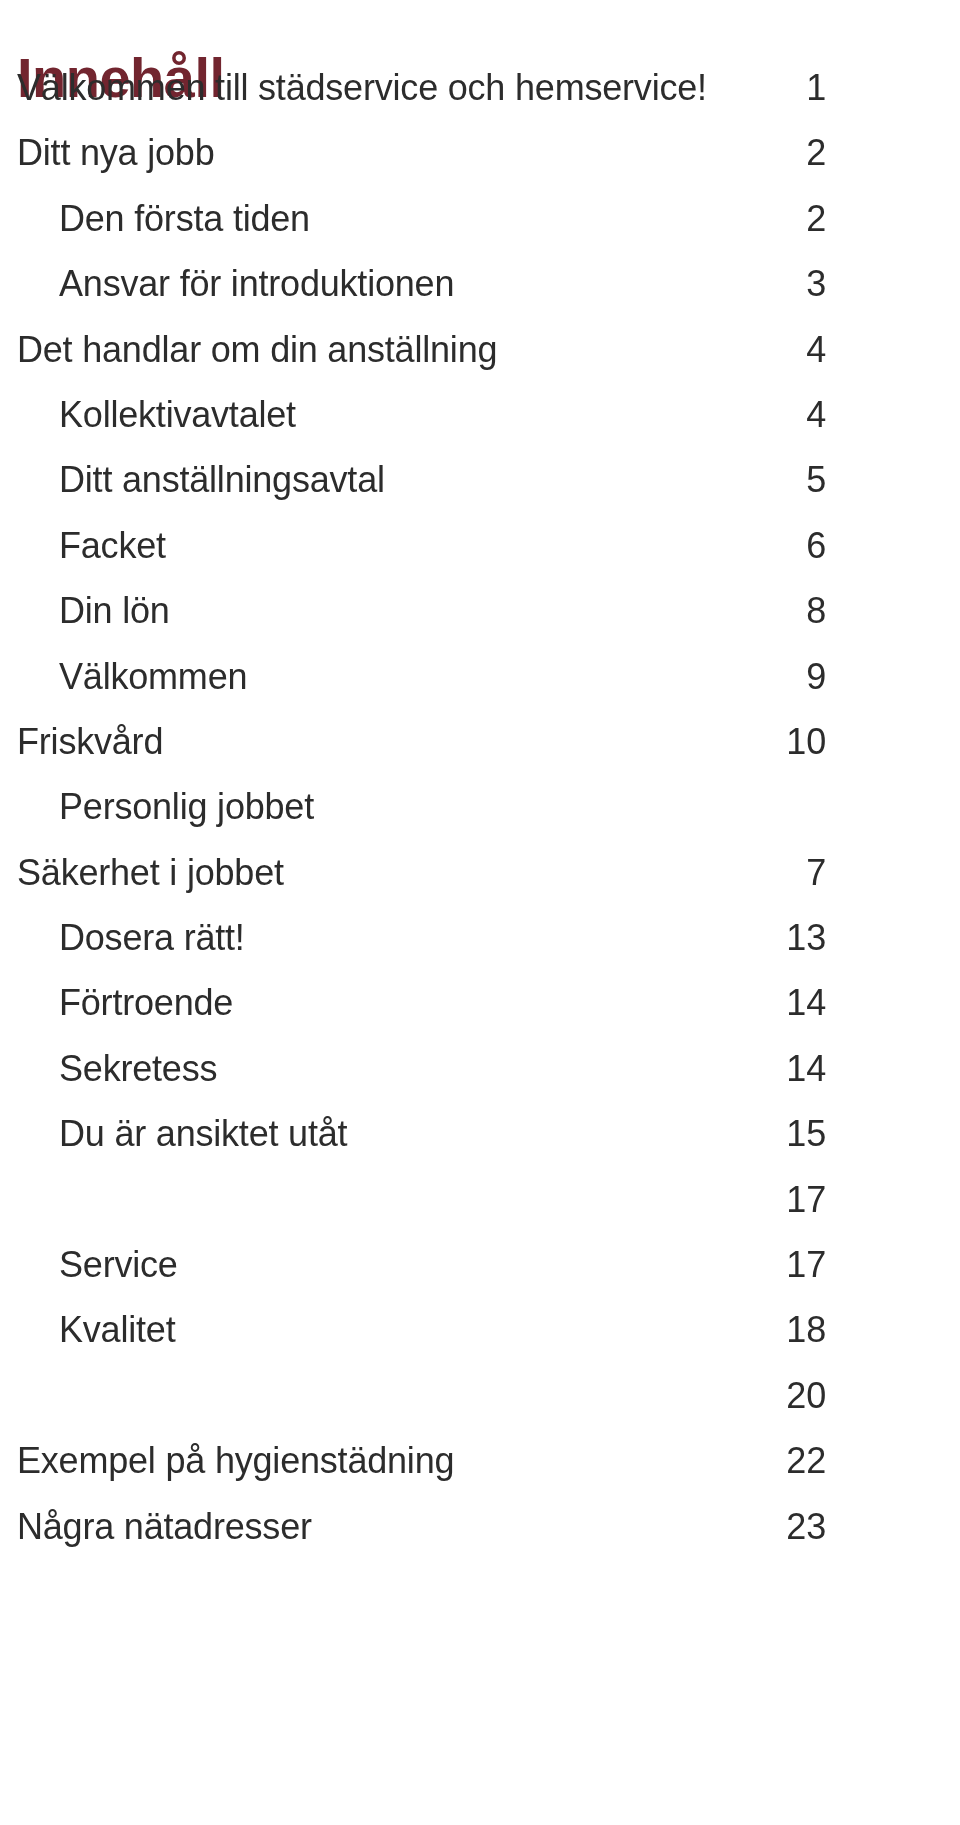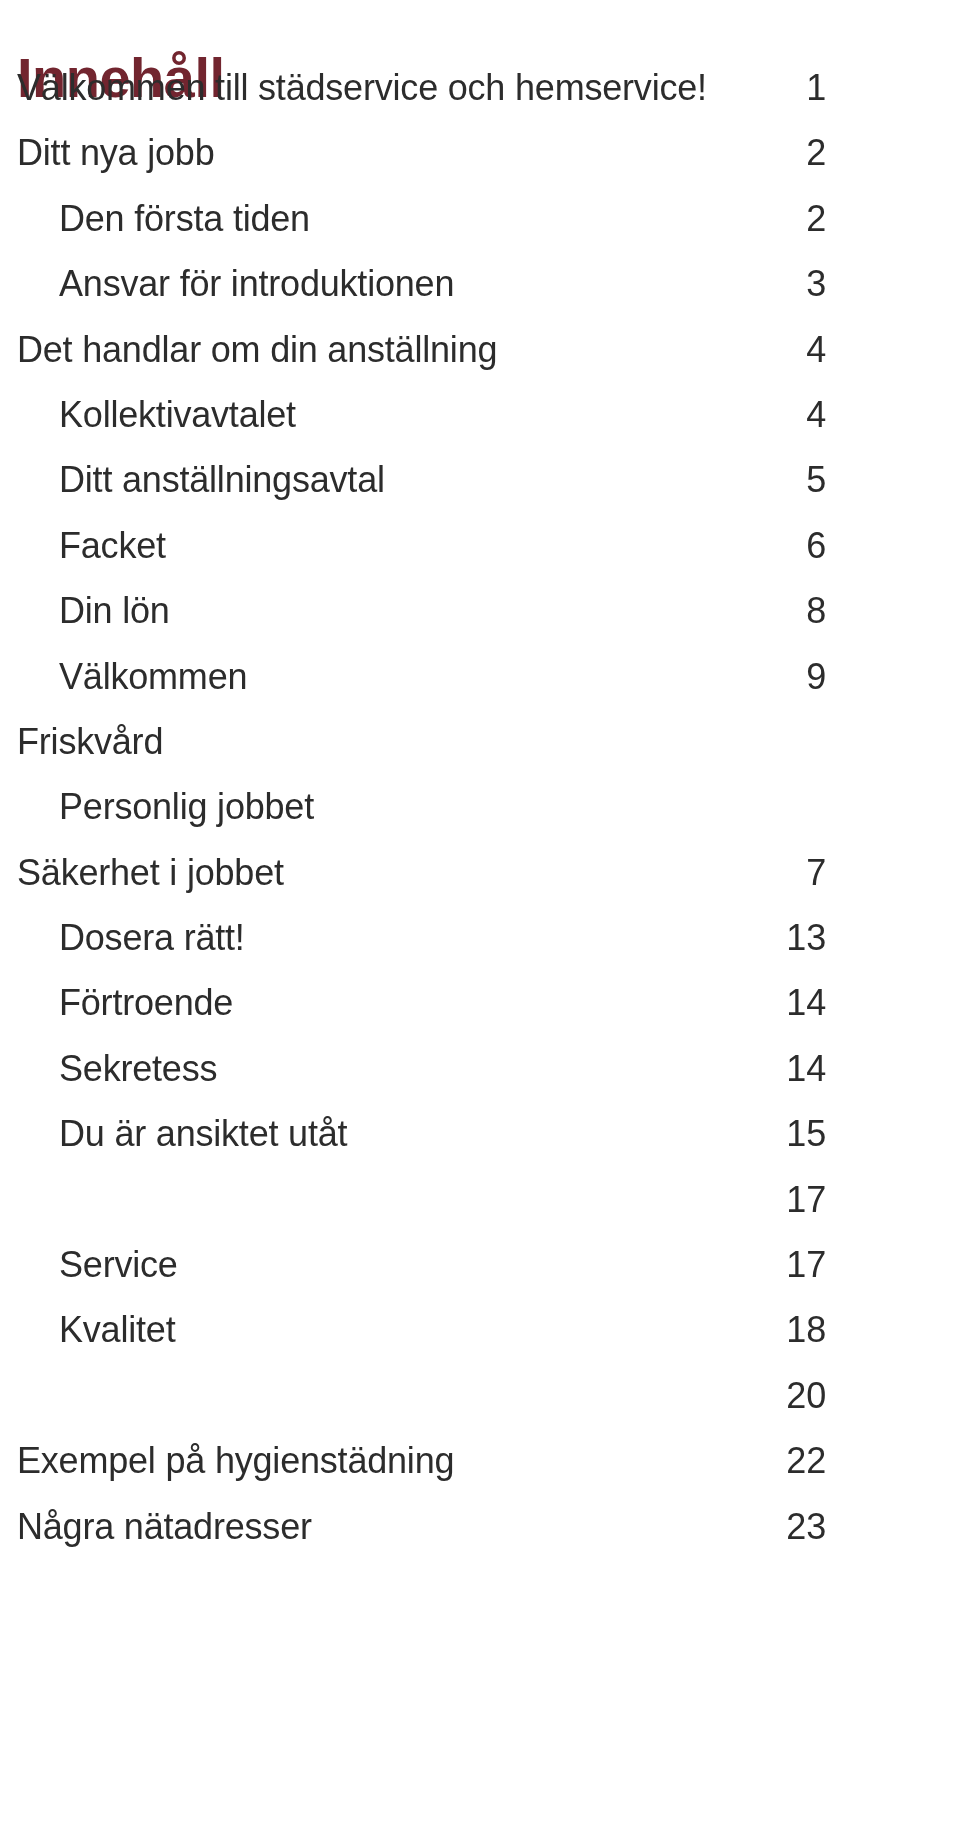--- a/index.html
+++ b/index.html
@@ -114,20 +114,21 @@
       <div class="toc-row level-1">
         <span class="toc-label">Din lön</span>
         <span class="toc-page">8</span>
       </div>
       <div class="toc-row level-1">
         <span class="toc-label">Välkommen</span>
         <span class="toc-page">9</span>
       </div>
       <div class="toc-row level-0">
         <span class="toc-label">Friskvård</span>
+        <span class="toc-page">10</span>
       </div>
       <div class="toc-row level-1">
         <span class="toc-label">Personlig jobbet</span>
       </div>
       <div class="toc-row level-0">
         <span class="toc-label">Säkerhet i jobbet</span>
         <span class="toc-page">7</span>
       </div>
       <div class="toc-row level-1">
         <span class="toc-label">Dosera rätt!</span>

